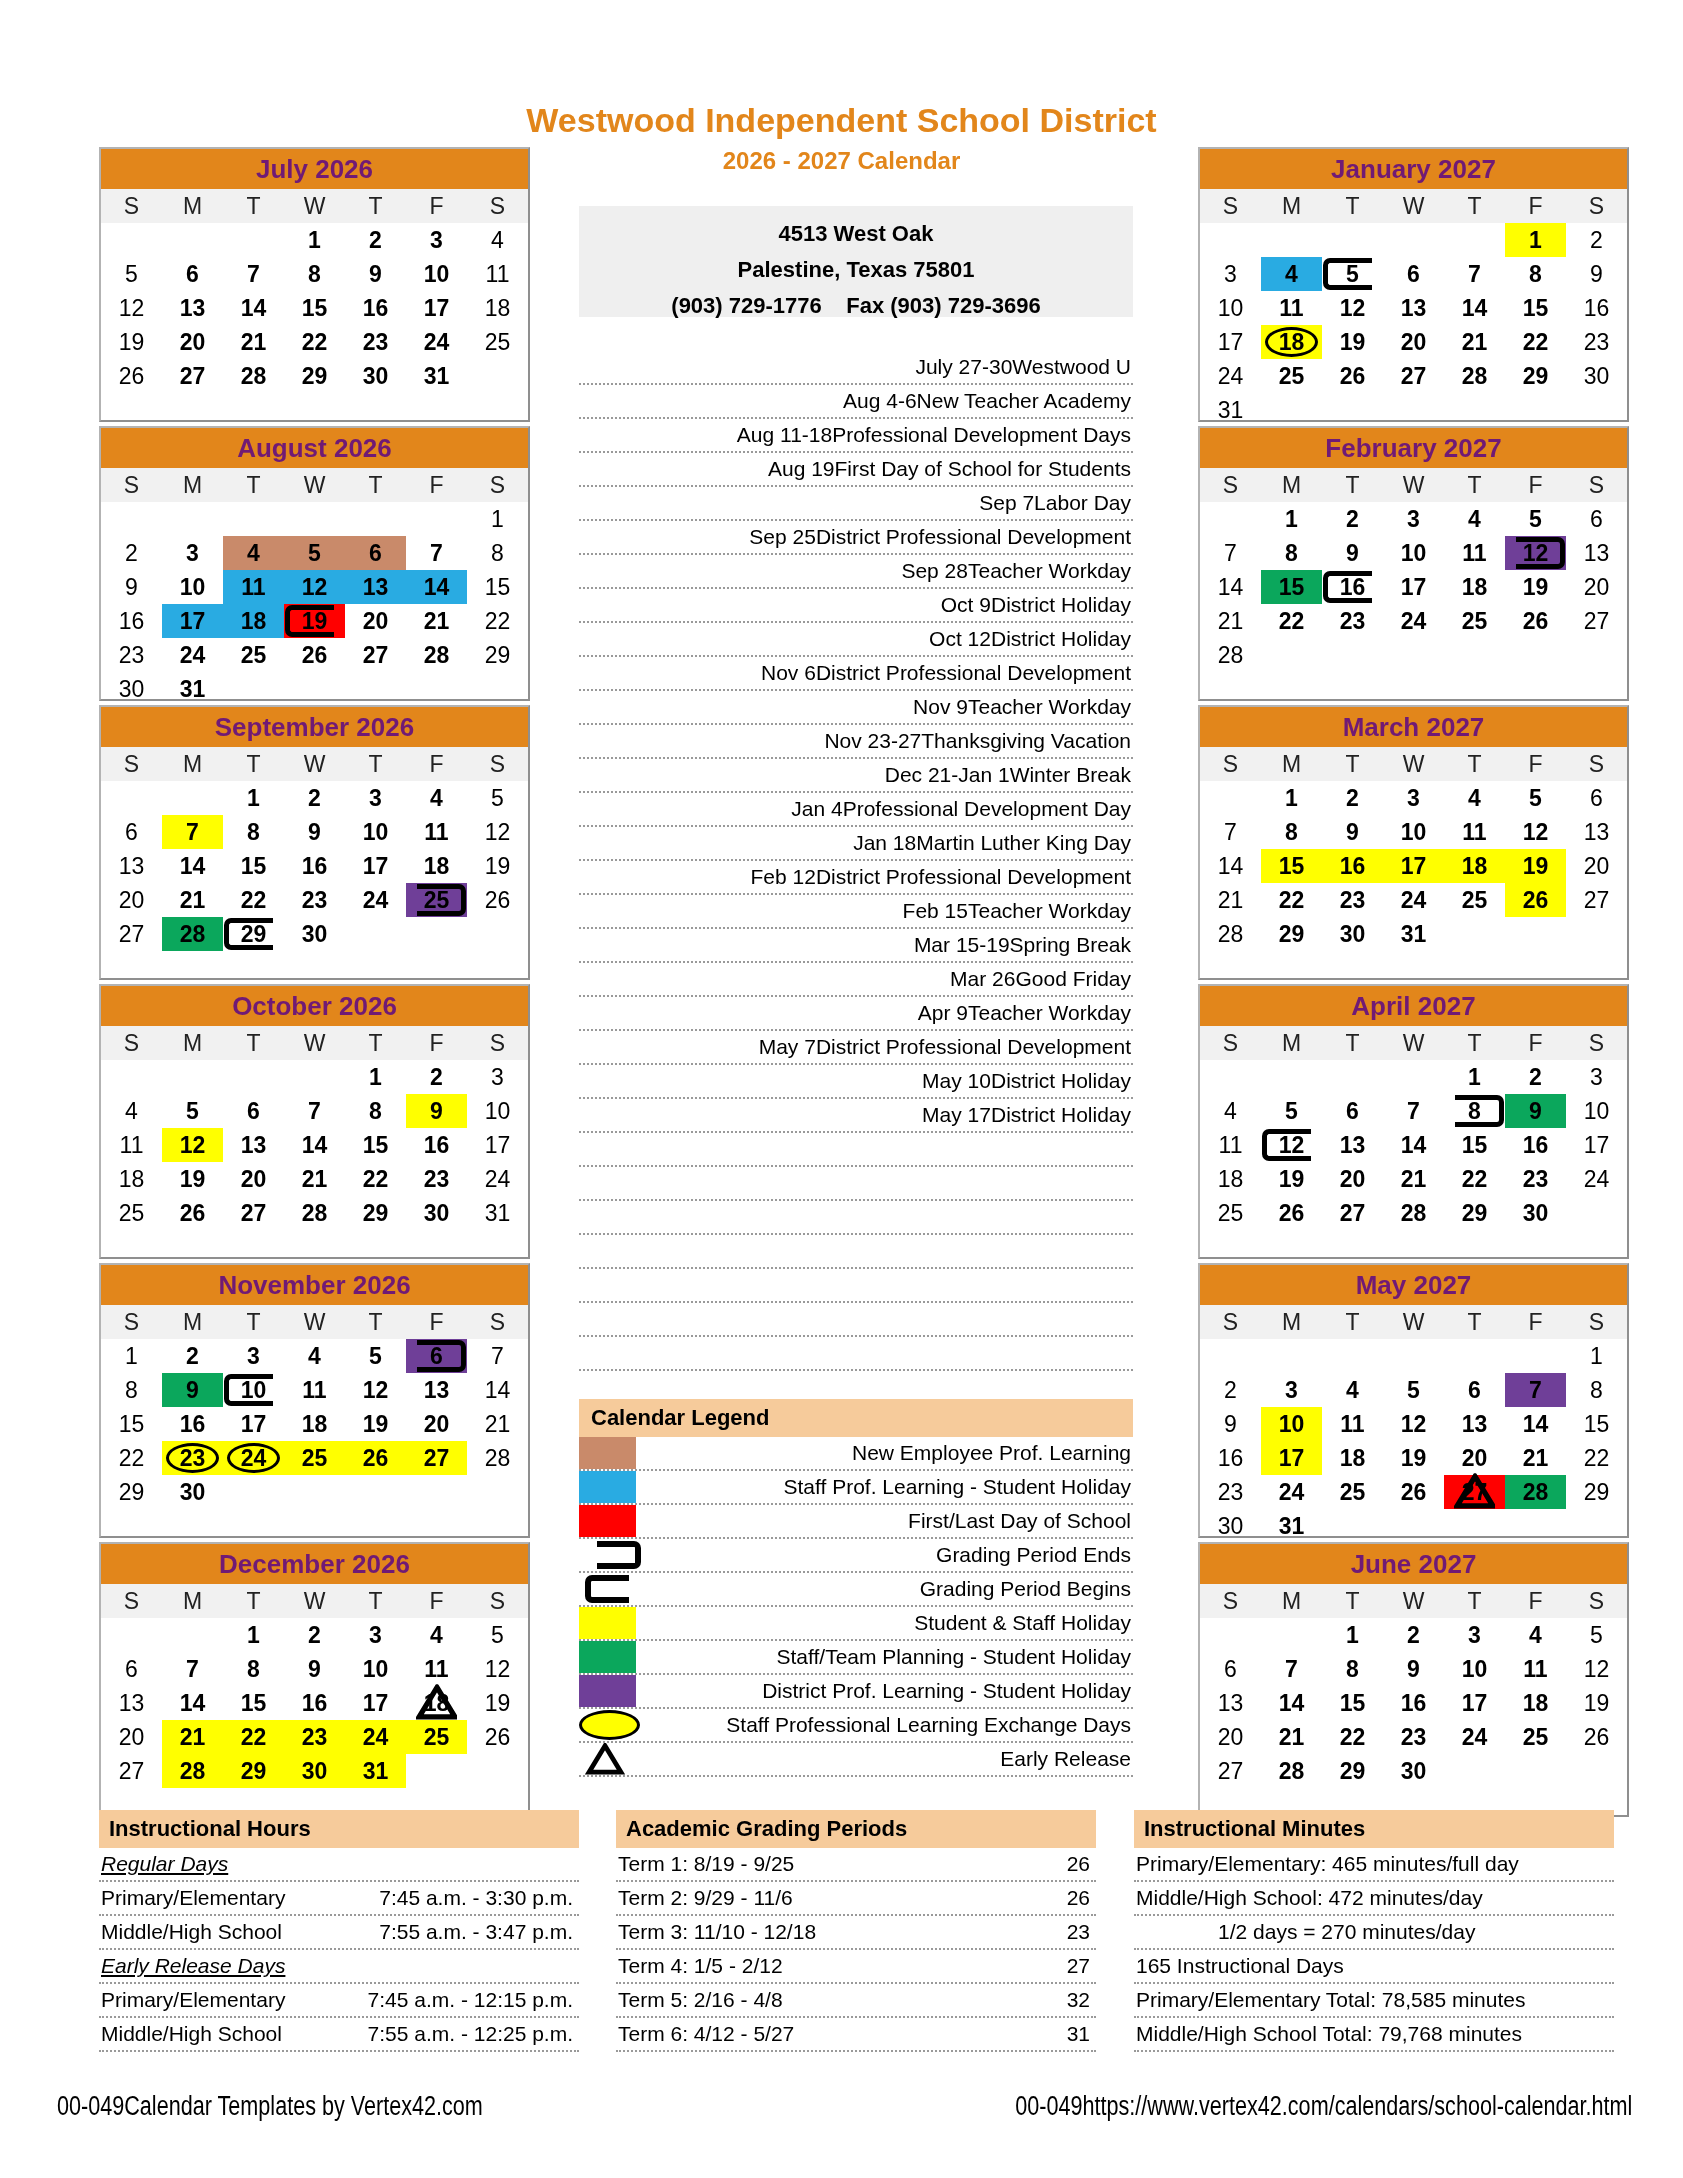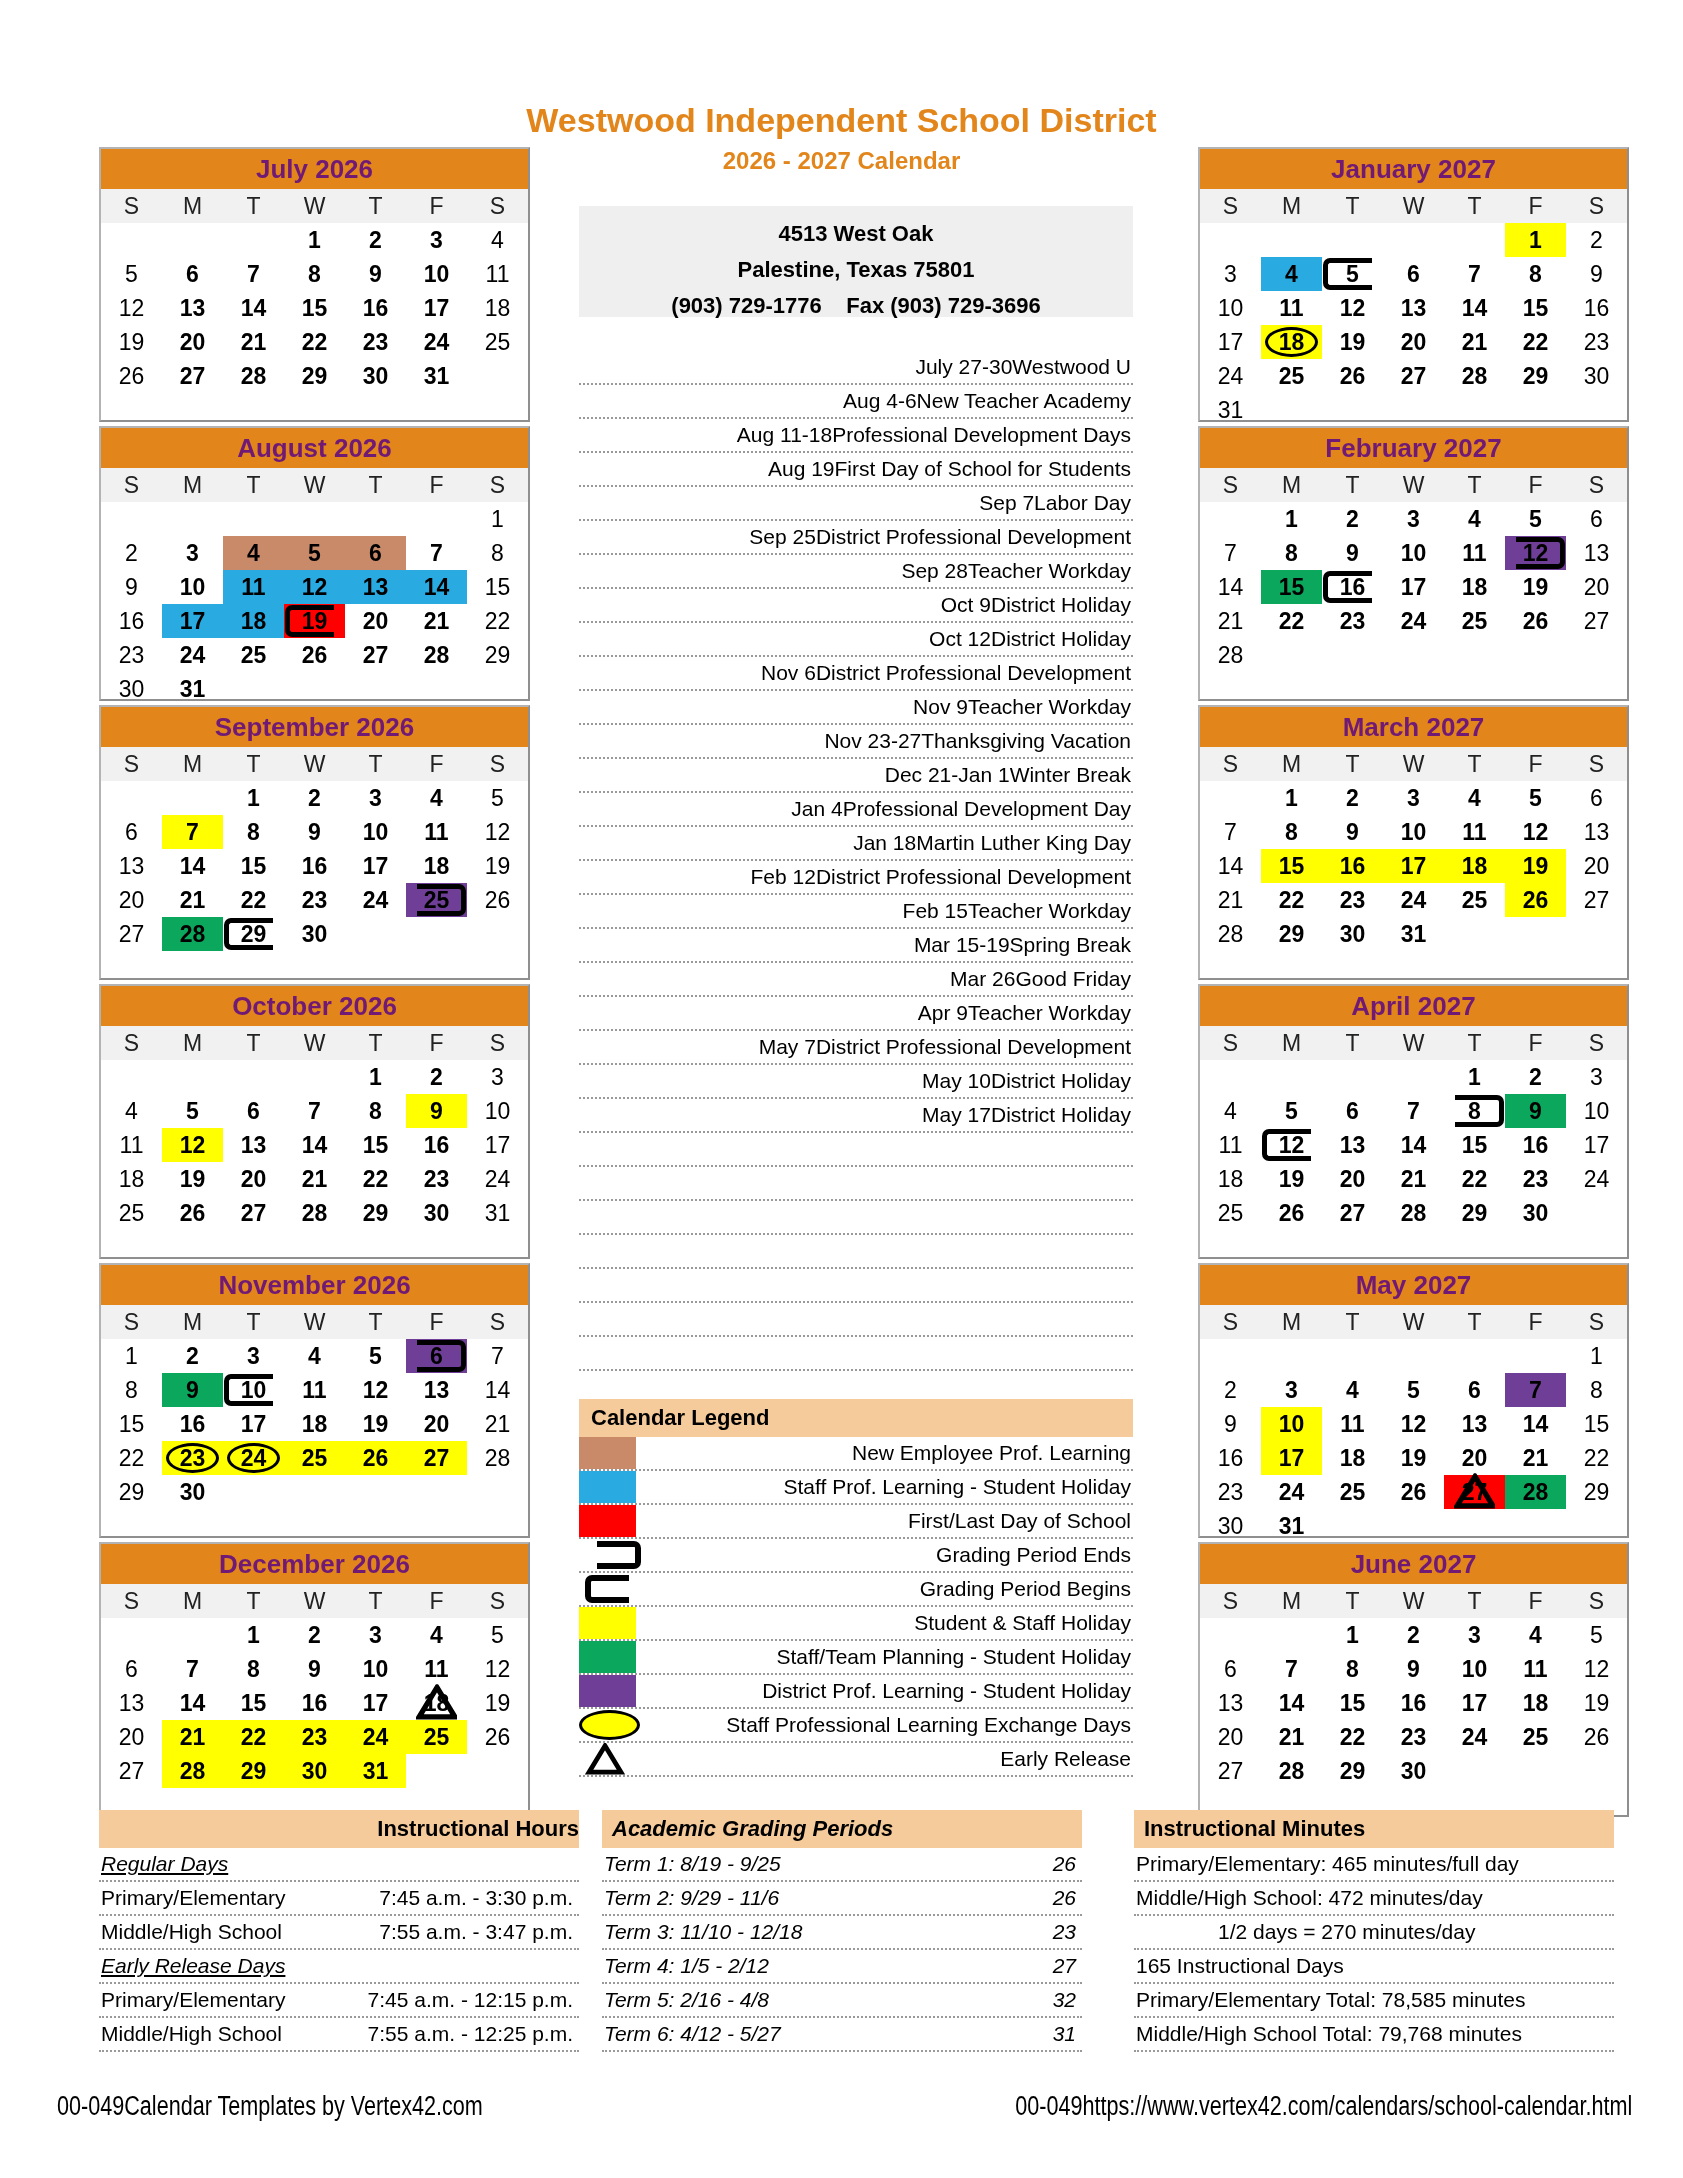--- a/index.html
+++ b/index.html
@@ -64,22 +64,22 @@
          border:6px solid #000;border-right:none;border-radius:7px 0 0 7px;background:#fff;}
   .sw-be{box-sizing:border-box;width:44px;height:28px;margin:2px 0 2px 18px;
          border:6px solid #000;border-left:none;border-radius:0 7px 7px 0;background:#fff;}
   .sw-oval{box-sizing:border-box;width:61px;height:30px;margin:2px 0;border:3px solid #000;
          border-radius:50%;background:#FFFF00;}
   .sw-tri{width:57px;height:100%;display:flex;align-items:center;}
   .sw-tri svg{width:40px;height:32px;margin-left:6px;}
 
   
   .panel{position:absolute;top:1810px;width:480px;}
-  .panel.hours{left:99px;text-align:right;}
-  .panel.grading{left:602px;font-style:italic;}
+  .panel.hours{left:99px;}
+  .panel.grading{left:616px;}
   .panel.minutes{left:1134px;}
   .panel-title{height:38px;line-height:38px;background:#F6CB9B;font-size:22px;font-weight:bold;
                padding-left:10px;box-sizing:border-box;}
   .p-row{box-sizing:border-box;height:34px;border-bottom:2px dotted #999;display:flex;
          justify-content:space-between;align-items:center;font-size:21px;}
   .p-label{padding-left:2px;}
   .p-value{padding-right:6px;}
   .p-row.heading .p-label{font-style:italic;text-decoration:underline;}
   .p-row.indent .p-label{padding-left:84px;}
 

